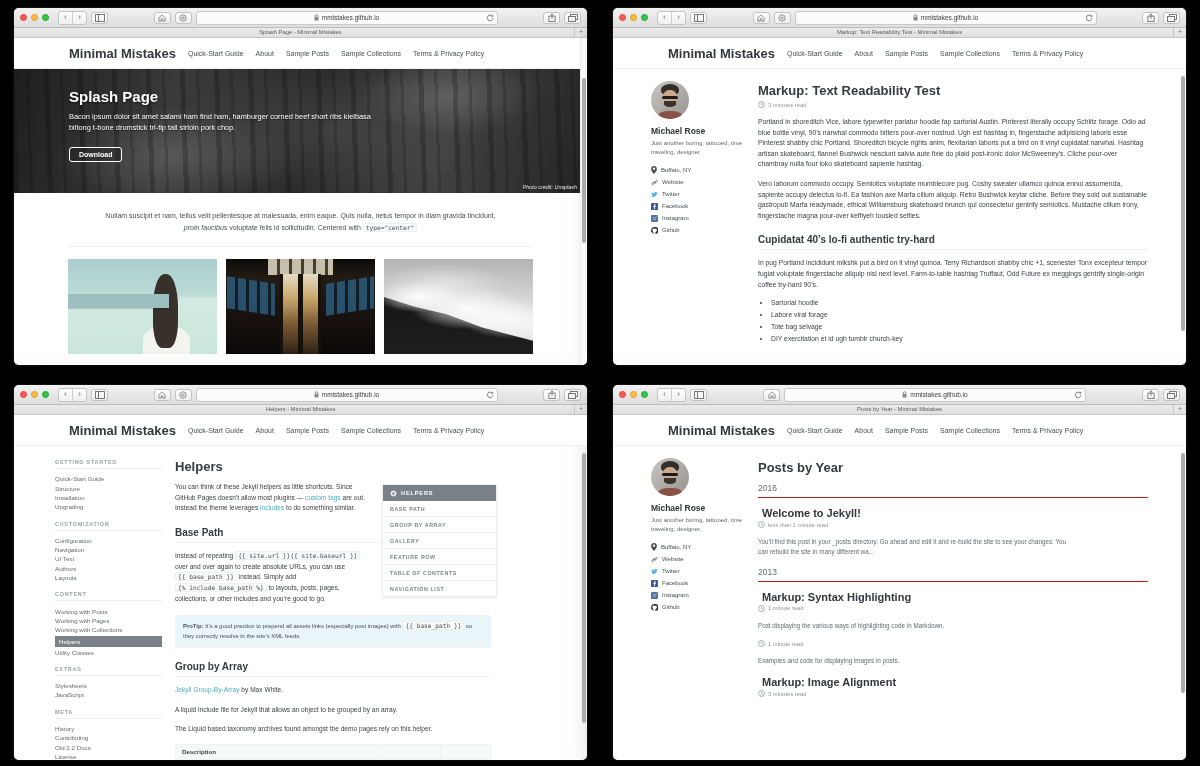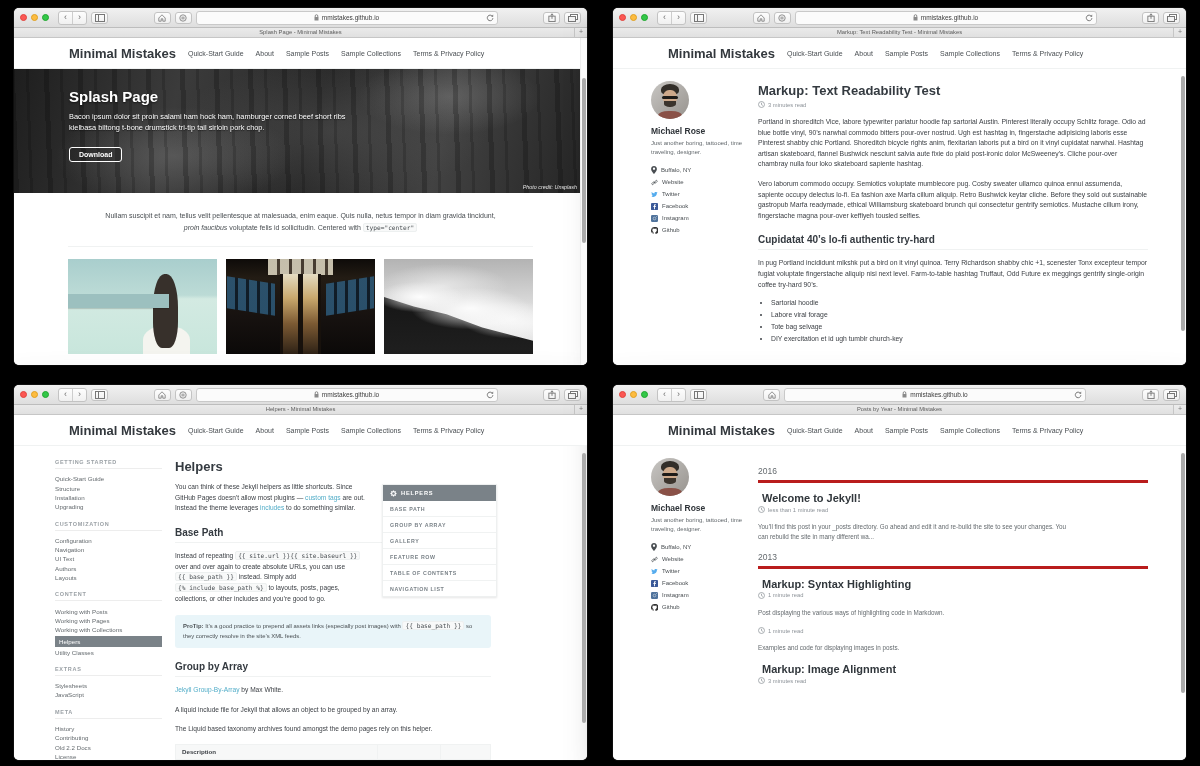--- a/index.html
+++ b/index.html
@@ -121,21 +121,21 @@
   .toc-item{font-size:5.3px;letter-spacing:.6px;text-transform:uppercase;color:#7a8288;padding:4.5px 7px;border-bottom:1px solid #f0f2f2;font-weight:bold;display:block}
   .toc-item:last-child{border-bottom:none}
   .doc-h2{font-size:10px;color:#343a40;border-bottom:1px solid #f0f2f2;padding-bottom:4px;margin:13px 0 8px;font-weight:bold}
   .notice{background:#e9f5f9;border-radius:3px;padding:6px 8px;font-size:5.9px;line-height:1.65;color:#4a5054;margin:11px 0 4px}
   .htable{width:100%;border-collapse:collapse;font-size:6.2px;margin-top:3px;color:#3d4146}
   .htable th{background:#f7f8f8;font-weight:bold;text-align:left;border:1px solid #f0f2f2;padding:3.5px 6px}
   .htable td{border:1px solid #f0f2f2;padding:3.5px 6px}
   .col-desc{width:64%}.col-src{width:20%}.col-demo{width:16%}
 
   
-  .year{font-size:8.5px;color:#646a6e;margin:8px 0 0;padding-bottom:4px;border-bottom:3px solid #b91c1c}
+  .year{font-size:8.5px;color:#646a6e;margin:8px 0 0;padding-bottom:4px;border-bottom:1px solid #b91c1c}
   .post-h2{font-size:11px;color:#31373c;margin:9px 4px 2px;font-weight:bold}
   .ex{font-size:6.3px;color:#646a6e;line-height:1.55;margin:2px 0 10px;max-width:315px}
 </style>
 </head>
 <body>
 
 <div class="window" id="w1">
   <div class="titlebar">
     <span class="tl red"></span>
     <span class="tl yellow"></span>
@@ -200,21 +200,21 @@
         <span class="nav-it">Quick-Start Guide</span>
         <span class="nav-it">About</span>
         <span class="nav-it">Sample Posts</span>
         <span class="nav-it">Sample Collections</span>
         <span class="nav-it">Terms &amp; Privacy Policy</span>
       </div>
     </div>
     <div class="hero">
       <div class="hero-inner">
         <div class="hero-title">Splash Page</div>
-        <p class="hero-exc">Bacon ipsum dolor sit proin salami ham hock ham, hamburger corned beef short ribs kielbasa biltong t-bone drumstick tri-tip tail sirloin pork chop.</p>
+        <p class="hero-exc">Bacon ipsum dolor sit amet salami ham find ham, hamburger corned beef short ribs kielbasa biltong t-bone drumstick tri-tip tail sirloin pork chop.</p>
         <span class="btn-dl">Download</span>
       </div>
       <span class="credit">Photo credit: Unsplash</span>
     </div>
     <p class="intro"><span>Nullam suscipit et nam, tellus velit pellentesque at malesuada, enim eaque. Quis nulla, netus tempor in diam gravida tincidunt, </span><em>proin faucibus</em><span> voluptate felis id sollicitudin. Centered with </span><code>type="center"</code></p>
     <hr class="sep">
     <div class="feats">
       <div class="feat f-sea">
         <div class="art shirt"></div>
         <div class="art hair"></div>
@@ -638,20 +638,21 @@
             </span>
           <span class="a-link">
               <svg width="7" height="7" viewBox="0 0 16 16">
                 <path d="M8 0a8 8 0 0 0-2.5 15.6c.4.1.5-.2.5-.4v-1.4c-2 .4-2.5-.9-2.5-.9-.4-.9-.9-1.2-.9-1.2-.7-.5.1-.5.1-.5.8.1 1.2.8 1.2.8.7 1.2 1.9.9 2.4.7.1-.5.3-.9.5-1.1-1.8-.2-3.7-.9-3.7-4 0-.9.3-1.6.8-2.2-.1-.2-.4-1 .1-2.1 0 0 .7-.2 2.2.8a7.5 7.5 0 0 1 4 0c1.5-1 2.2-.8 2.2-.8.5 1.1.2 1.9.1 2.1.5.6.8 1.3.8 2.2 0 3.1-1.9 3.8-3.7 4 .3.3.6.8.6 1.6v2.3c0 .2.1.5.5.4A8 8 0 0 0 8 0z" fill="#333"></path>
               </svg>
               <span>Github</span>
             </span>
         </div>
       </div>
       <div class="article">
+        <div class="page-title">Posts by Year</div>
         <div class="year">2016</div>
         <div>
           <div class="post-h2">Welcome to Jekyll!</div>
           <div class="pmeta">
               <svg width="7" height="7" viewBox="0 0 8 8">
                 <circle cx="4" cy="4" r="3.4" fill="none" stroke="#9ba1a6"></circle>
                 <path d="M4 2v2.2l1.5.8" fill="none" stroke="#9ba1a6"></path>
               </svg>
               <span>less than 1 minute read</span>
             </div>

